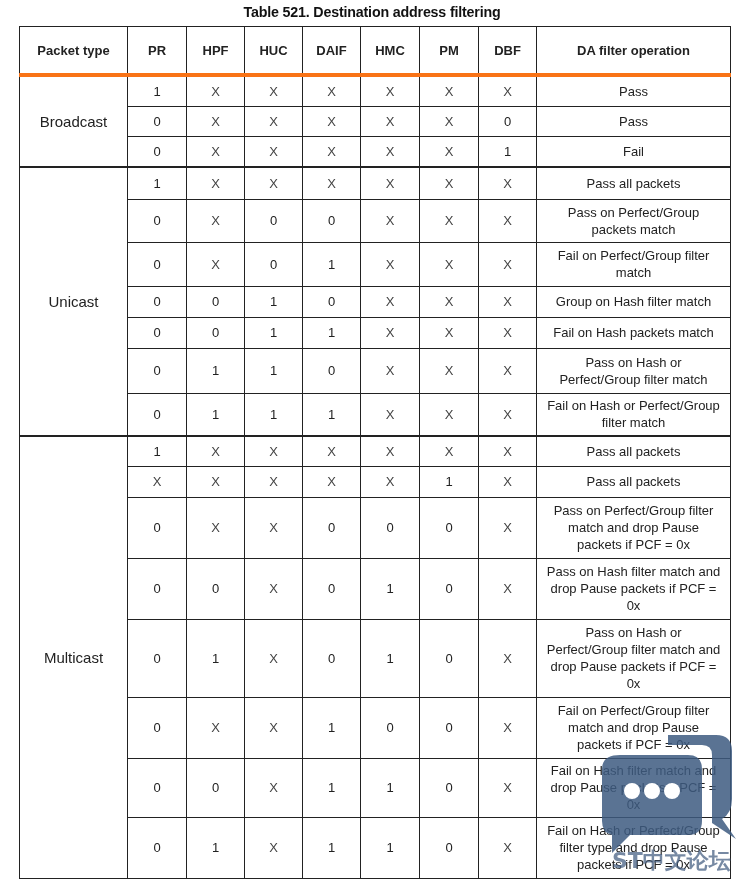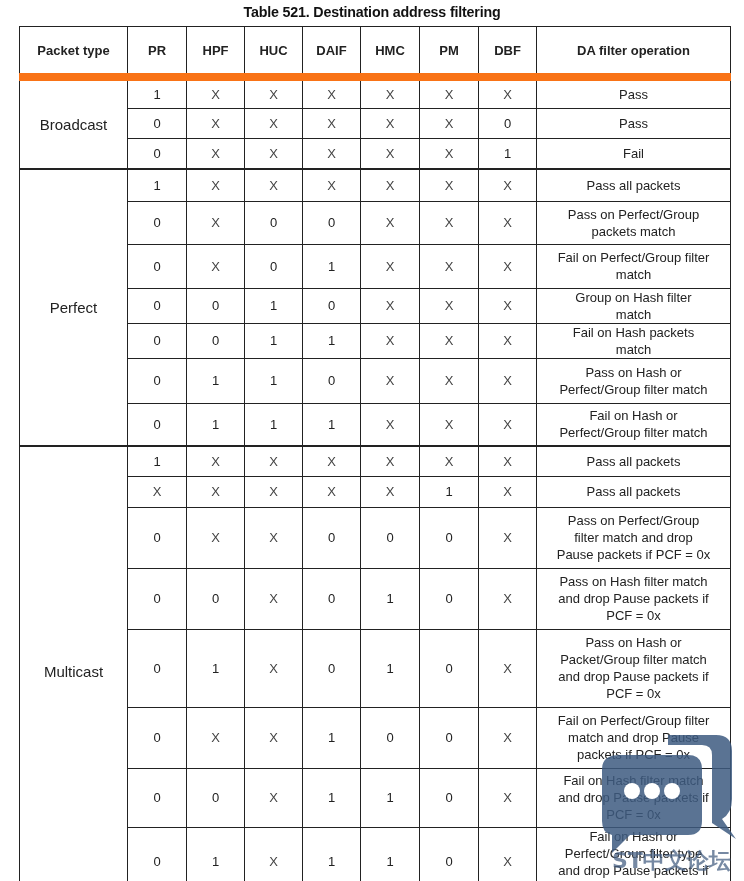--- a/index.html
+++ b/index.html
@@ -5,23 +5,23 @@
   html, body { margin: 0; padding: 0; background: #ffffff; }
   body { width: 744px; height: 881px; position: relative; overflow: hidden;
          font-family: "Liberation Sans", sans-serif; color: #1a1a1a; }
   .title { position: absolute; left: 0; top: 3px; width: 744px; text-align: center;
            font-weight: bold; font-size: 15.5px; letter-spacing: -0.2px; color: #111; transform: scaleX(0.92); }
   table.da { position: absolute; left: 19px; top: 26px; border-collapse: collapse;
              table-layout: fixed; width: 711px; }
   table.da td, table.da th { border: 1px solid #222; text-align: center; vertical-align: middle;
              padding: 0 2px; font-size: 13px; line-height: 17px; color: #222; }
   table.da th { font-weight: bold; font-size: 13px; height: 46px; }
-  table.da thead tr th { border-bottom: 8px solid #f97316; }
+  table.da thead tr th { border-bottom: 4px solid #f97316; }
   table.da td.ptype { font-size: 15px; }
-  table.da td.op { font-size: 13px; line-height: 17px; padding: 0 19px; }
+  table.da td.op { font-size: 13px; line-height: 17px; padding: 0 7px; }
   table.da td.x { color: #444; }
   tbody.grp { border-top: 2px solid #222; }
   .wm { position: absolute; left: 590px; top: 735px; width: 154px; height: 146px; pointer-events: none; }
   .wm-text { position: absolute; left: 612px; top: 846px; font-size: 22px; color: rgba(72,98,132,0.75);
              letter-spacing: 0px; font-family: "DejaVu Sans", sans-serif; font-weight: bold; }
 </style>
 </head>
 <body>
 
 <div class="title">Table 521. Destination address filtering</div>
@@ -80,21 +80,21 @@
         <td class="x">X</td>
         <td class="x">X</td>
         <td class="x">X</td>
         <td class="x">X</td>
         <td>1</td>
         <td class="op">Fail</td>
       </tr>
     </tbody>
     <tbody class="grp">
       <tr style="height: 32px;">
-        <td class="ptype" rowspan="7">Perfect</td>
+        <td class="ptype" rowspan="7">Unicast</td>
         <td>1</td>
         <td class="x">X</td>
         <td class="x">X</td>
         <td class="x">X</td>
         <td class="x">X</td>
         <td class="x">X</td>
         <td class="x">X</td>
         <td class="op">Pass all packets</td>
       </tr>
       <tr style="height: 43px;">
@@ -201,21 +201,21 @@
         <td class="op">Pass on Hash filter match and drop Pause packets if PCF = 0x</td>
       </tr>
       <tr style="height: 78px;">
         <td>0</td>
         <td>1</td>
         <td class="x">X</td>
         <td>0</td>
         <td>1</td>
         <td>0</td>
         <td class="x">X</td>
-        <td class="op">Pass on Hash or Packet/Group filter match and drop Pause packets if PCF = 0x</td>
+        <td class="op">Pass on Hash or Perfect/Group filter match and drop Pause packets if PCF = 0x</td>
       </tr>
       <tr style="height: 61px;">
         <td>0</td>
         <td class="x">X</td>
         <td class="x">X</td>
         <td>1</td>
         <td>0</td>
         <td>0</td>
         <td class="x">X</td>
         <td class="op">Fail on Perfect/Group filter match and drop Pause packets if PCF = 0x</td>

